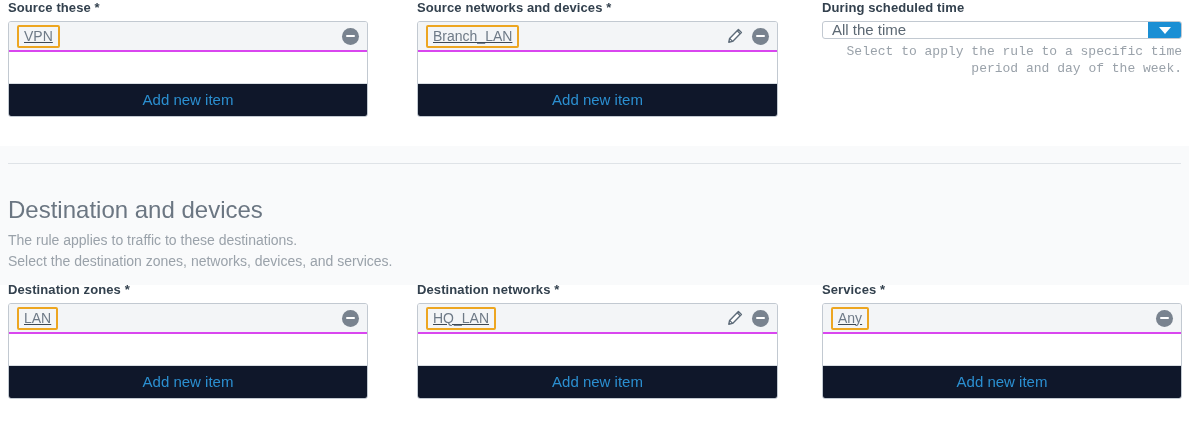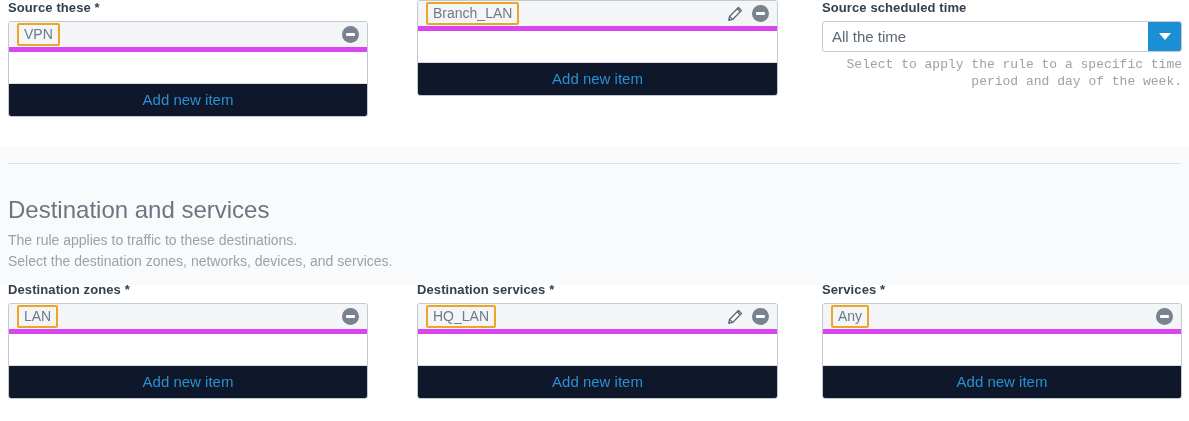--- a/index.html
+++ b/index.html
@@ -47,26 +47,27 @@
   .listbox {
     border: 1px solid #c2c9d1;
     border-radius: 3px;
     background: #ffffff;
     box-sizing: border-box;
     overflow: hidden;
   }
   .list-item {
     height: 30px;
     background: #f3f5f7;
-    border-bottom: 5px solid #d946ef;
+    border-bottom: 2px solid #d946ef;
     display: flex;
     align-items: center;
     padding: 0 8px 0 8px;
     box-sizing: border-box;
     position: relative;
+    text-decoration: underline;
   }
   .item-chip {
     border: 2px solid #eda621;
     border-radius: 2px;
     padding: 0px 5px 1px 5px;
     font-size: 14px;
     color: #6e7a87;
     line-height: 18px;
     background: transparent;
     display: inline-block;
@@ -124,21 +125,21 @@
     align-items: center;
     justify-content: center;
     cursor: pointer;
     flex: 0 0 auto;
   }
   .icon-edit svg { display: block; }
 
   
   .select-wrap {
     position: relative;
-    height: 31px;
+    height: 18px;
     border: 1px solid #c2c9d1;
     border-radius: 3px;
     background: #ffffff;
     box-sizing: border-box;
     display: flex;
     align-items: center;
     overflow: hidden;
   }
   .select-value {
     flex: 1 1 auto;
@@ -230,20 +231,24 @@
         </span>
       </div>
       <div class="list-blank"></div>
       <div class="list-footer">
         <span class="add-link">Add new item</span>
       </div>
     </div>
   </div>
 
   <div class="col col-2">
+    <div class="field-label">
+      <span>Source networks and devices</span>
+      <span class="req-star">*</span>
+    </div>
     <div class="listbox">
       <div class="list-item">
         <span class="item-chip">Branch_LAN</span>
         <span class="item-actions">
           <span class="icon-edit">
             <svg width="16" height="16" viewBox="0 0 16 16" aria-hidden="true">
               <path d="M11.4 1.6 L14.4 4.6 L5.6 13.4 L1.8 14.2 L2.6 10.4 Z" fill="#ffffff" stroke="#5d6b79" stroke-width="1.4" stroke-linejoin="round"></path>
               <path d="M10.2 2.8 L13.2 5.8" stroke="#5d6b79" stroke-width="1.3"></path>
               <path d="M2.6 10.4 L5.6 13.4" stroke="#5d6b79" stroke-width="1.3"></path>
               <path d="M1.8 14.2 L3.5 13.8 L2.2 12.5 Z" fill="#5d6b79"></path>
@@ -256,36 +261,36 @@
       </div>
       <div class="list-blank"></div>
       <div class="list-footer">
         <span class="add-link">Add new item</span>
       </div>
     </div>
   </div>
 
   <div class="col col-3">
     <div class="field-label">
-      <span>Source scheduled time</span>
+      <span>During scheduled time</span>
       <span class="req-star"></span>
     </div>
     <div class="select-wrap">
       <span class="select-value">All the time</span>
       <span class="select-arrow-btn">
         <span class="caret"></span>
       </span>
     </div>
     <div class="help-text">Select to apply the rule to a specific time period and day of the week.</div>
   </div>
 </div>
 
 <div class="section-band">
   <div class="section-rule"></div>
-  <h2 class="section-title">Destination and services</h2>
+  <h2 class="section-title">Destination and devices</h2>
   <div class="section-sub">
     <div>The rule applies to traffic to these destinations.</div>
     <div>Select the destination zones, networks, devices, and services.</div>
   </div>
 </div>
 
 <div class="row" style="top:282px;height:128px;padding-left:22px;">
 
   <div class="col col-1">
     <div class="field-label">
@@ -303,21 +308,21 @@
       </div>
       <div class="list-blank"></div>
       <div class="list-footer">
         <span class="add-link">Add new item</span>
       </div>
     </div>
   </div>
 
   <div class="col col-2">
     <div class="field-label">
-      <span>Destination services</span>
+      <span>Destination networks</span>
       <span class="req-star">*</span>
     </div>
     <div class="listbox">
       <div class="list-item">
         <span class="item-chip">HQ_LAN</span>
         <span class="item-actions">
           <span class="icon-edit">
             <svg width="16" height="16" viewBox="0 0 16 16" aria-hidden="true">
               <path d="M11.4 1.6 L14.4 4.6 L5.6 13.4 L1.8 14.2 L2.6 10.4 Z" fill="#ffffff" stroke="#5d6b79" stroke-width="1.4" stroke-linejoin="round"></path>
               <path d="M10.2 2.8 L13.2 5.8" stroke="#5d6b79" stroke-width="1.3"></path>

